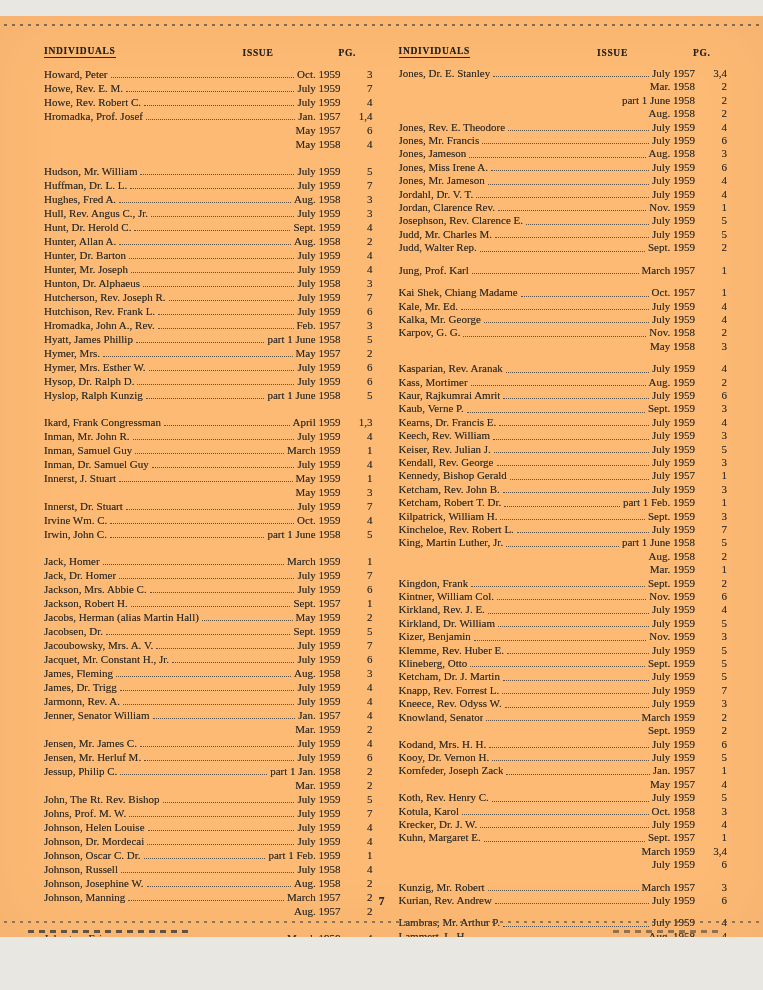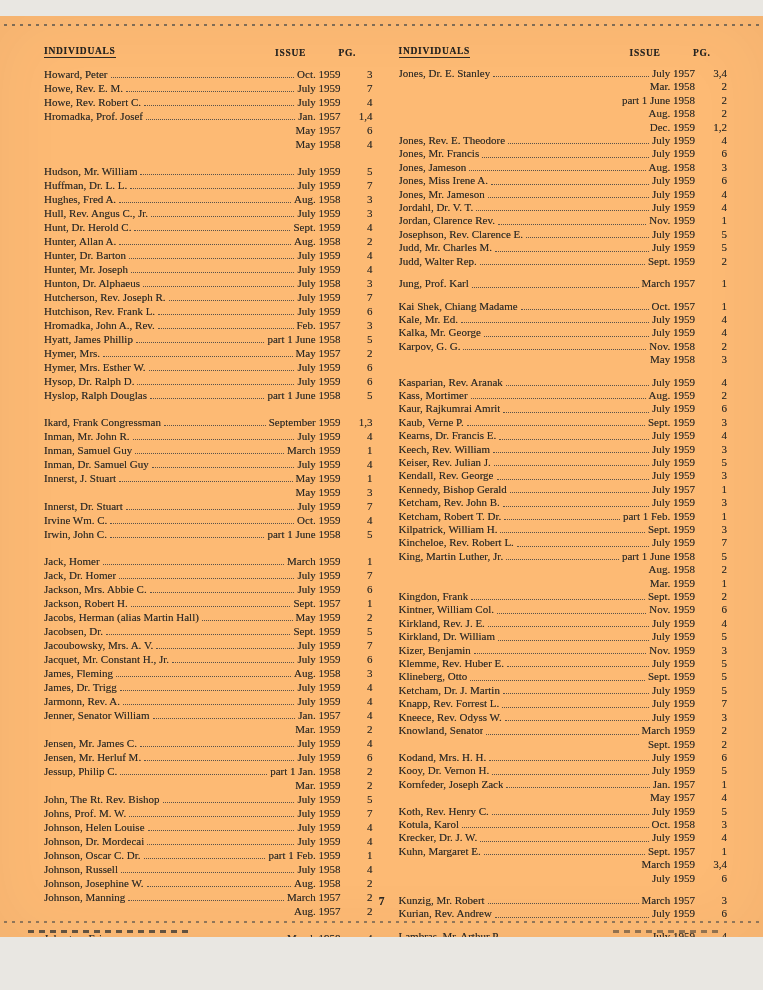--- a/index.html
+++ b/index.html
@@ -38,21 +38,21 @@
     display:flex; gap:26px;
   }
   .col { flex:1 1 0; min-width:0; }
   .col-head {
     display:flex; align-items:flex-end;
     font-size:9.5px; font-weight:700; letter-spacing:.7px;
     color:#272420; margin-bottom:9px;
     text-shadow:0 0 .4px rgba(40,38,34,.55);
   }
   .h-name { border-bottom:1px solid #2b2824; padding-bottom:1px; }
-  .h-issue { margin-left:auto; width:96px; text-align:center; }
+  .h-issue { margin-left:auto; width:96px; text-align:left; }
   .h-pg { width:34px; }
   .row {
     display:flex; white-space:nowrap;
     font-size:11px; line-height:14.0px;
     text-shadow:0 0 .4px rgba(40,38,34,.5);
   }
   .col[data-side="right"] .row { line-height:13.4px; }
   .name { flex:0 1 auto; overflow:hidden; }
   .leader { flex:1 1 6px; min-width:6px; position:relative; }
   .leader::after {
@@ -213,31 +213,31 @@
               <span class="issue">July 1959</span>
               <span class="pg">6</span>
             </div>
             <div class="row">
               <span class="name">Hysop, Dr. Ralph D.</span>
               <span class="leader"></span>
               <span class="issue">July 1959</span>
               <span class="pg">6</span>
             </div>
             <div class="row">
-              <span class="name">Hyslop, Ralph Douglas</span>
+              <span class="name">Hyslop, Ralph Kunzig</span>
               <span class="leader"></span>
               <span class="issue">part 1 June 1958</span>
               <span class="pg">5</span>
             </div>
           </div>
           <div class="group">
             <div class="row">
               <span class="name">Ikard, Frank Congressman</span>
               <span class="leader"></span>
-              <span class="issue">September 1959</span>
+              <span class="issue">April 1959</span>
               <span class="pg">1,3</span>
             </div>
             <div class="row">
               <span class="name">Inman, Mr. John R.</span>
               <span class="leader"></span>
               <span class="issue">July 1959</span>
               <span class="pg">4</span>
             </div>
             <div class="row">
               <span class="name">Inman, Samuel Guy</span>
@@ -481,26 +481,20 @@
               <span class="name"></span>
               <span class="leader"></span>
               <span class="issue">part 1 June 1958</span>
               <span class="pg">2</span>
             </div>
             <div class="row cont">
               <span class="name"></span>
               <span class="leader"></span>
               <span class="issue">Aug. 1958</span>
               <span class="pg">2</span>
-            </div>
-            <div class="row cont">
-              <span class="name"></span>
-              <span class="leader"></span>
-              <span class="issue">Dec. 1959</span>
-              <span class="pg">1,2</span>
             </div>
             <div class="row">
               <span class="name">Jones, Rev. E. Theodore</span>
               <span class="leader"></span>
               <span class="issue">July 1959</span>
               <span class="pg">4</span>
             </div>
             <div class="row">
               <span class="name">Jones, Mr. Francis</span>
               <span class="leader"></span>

